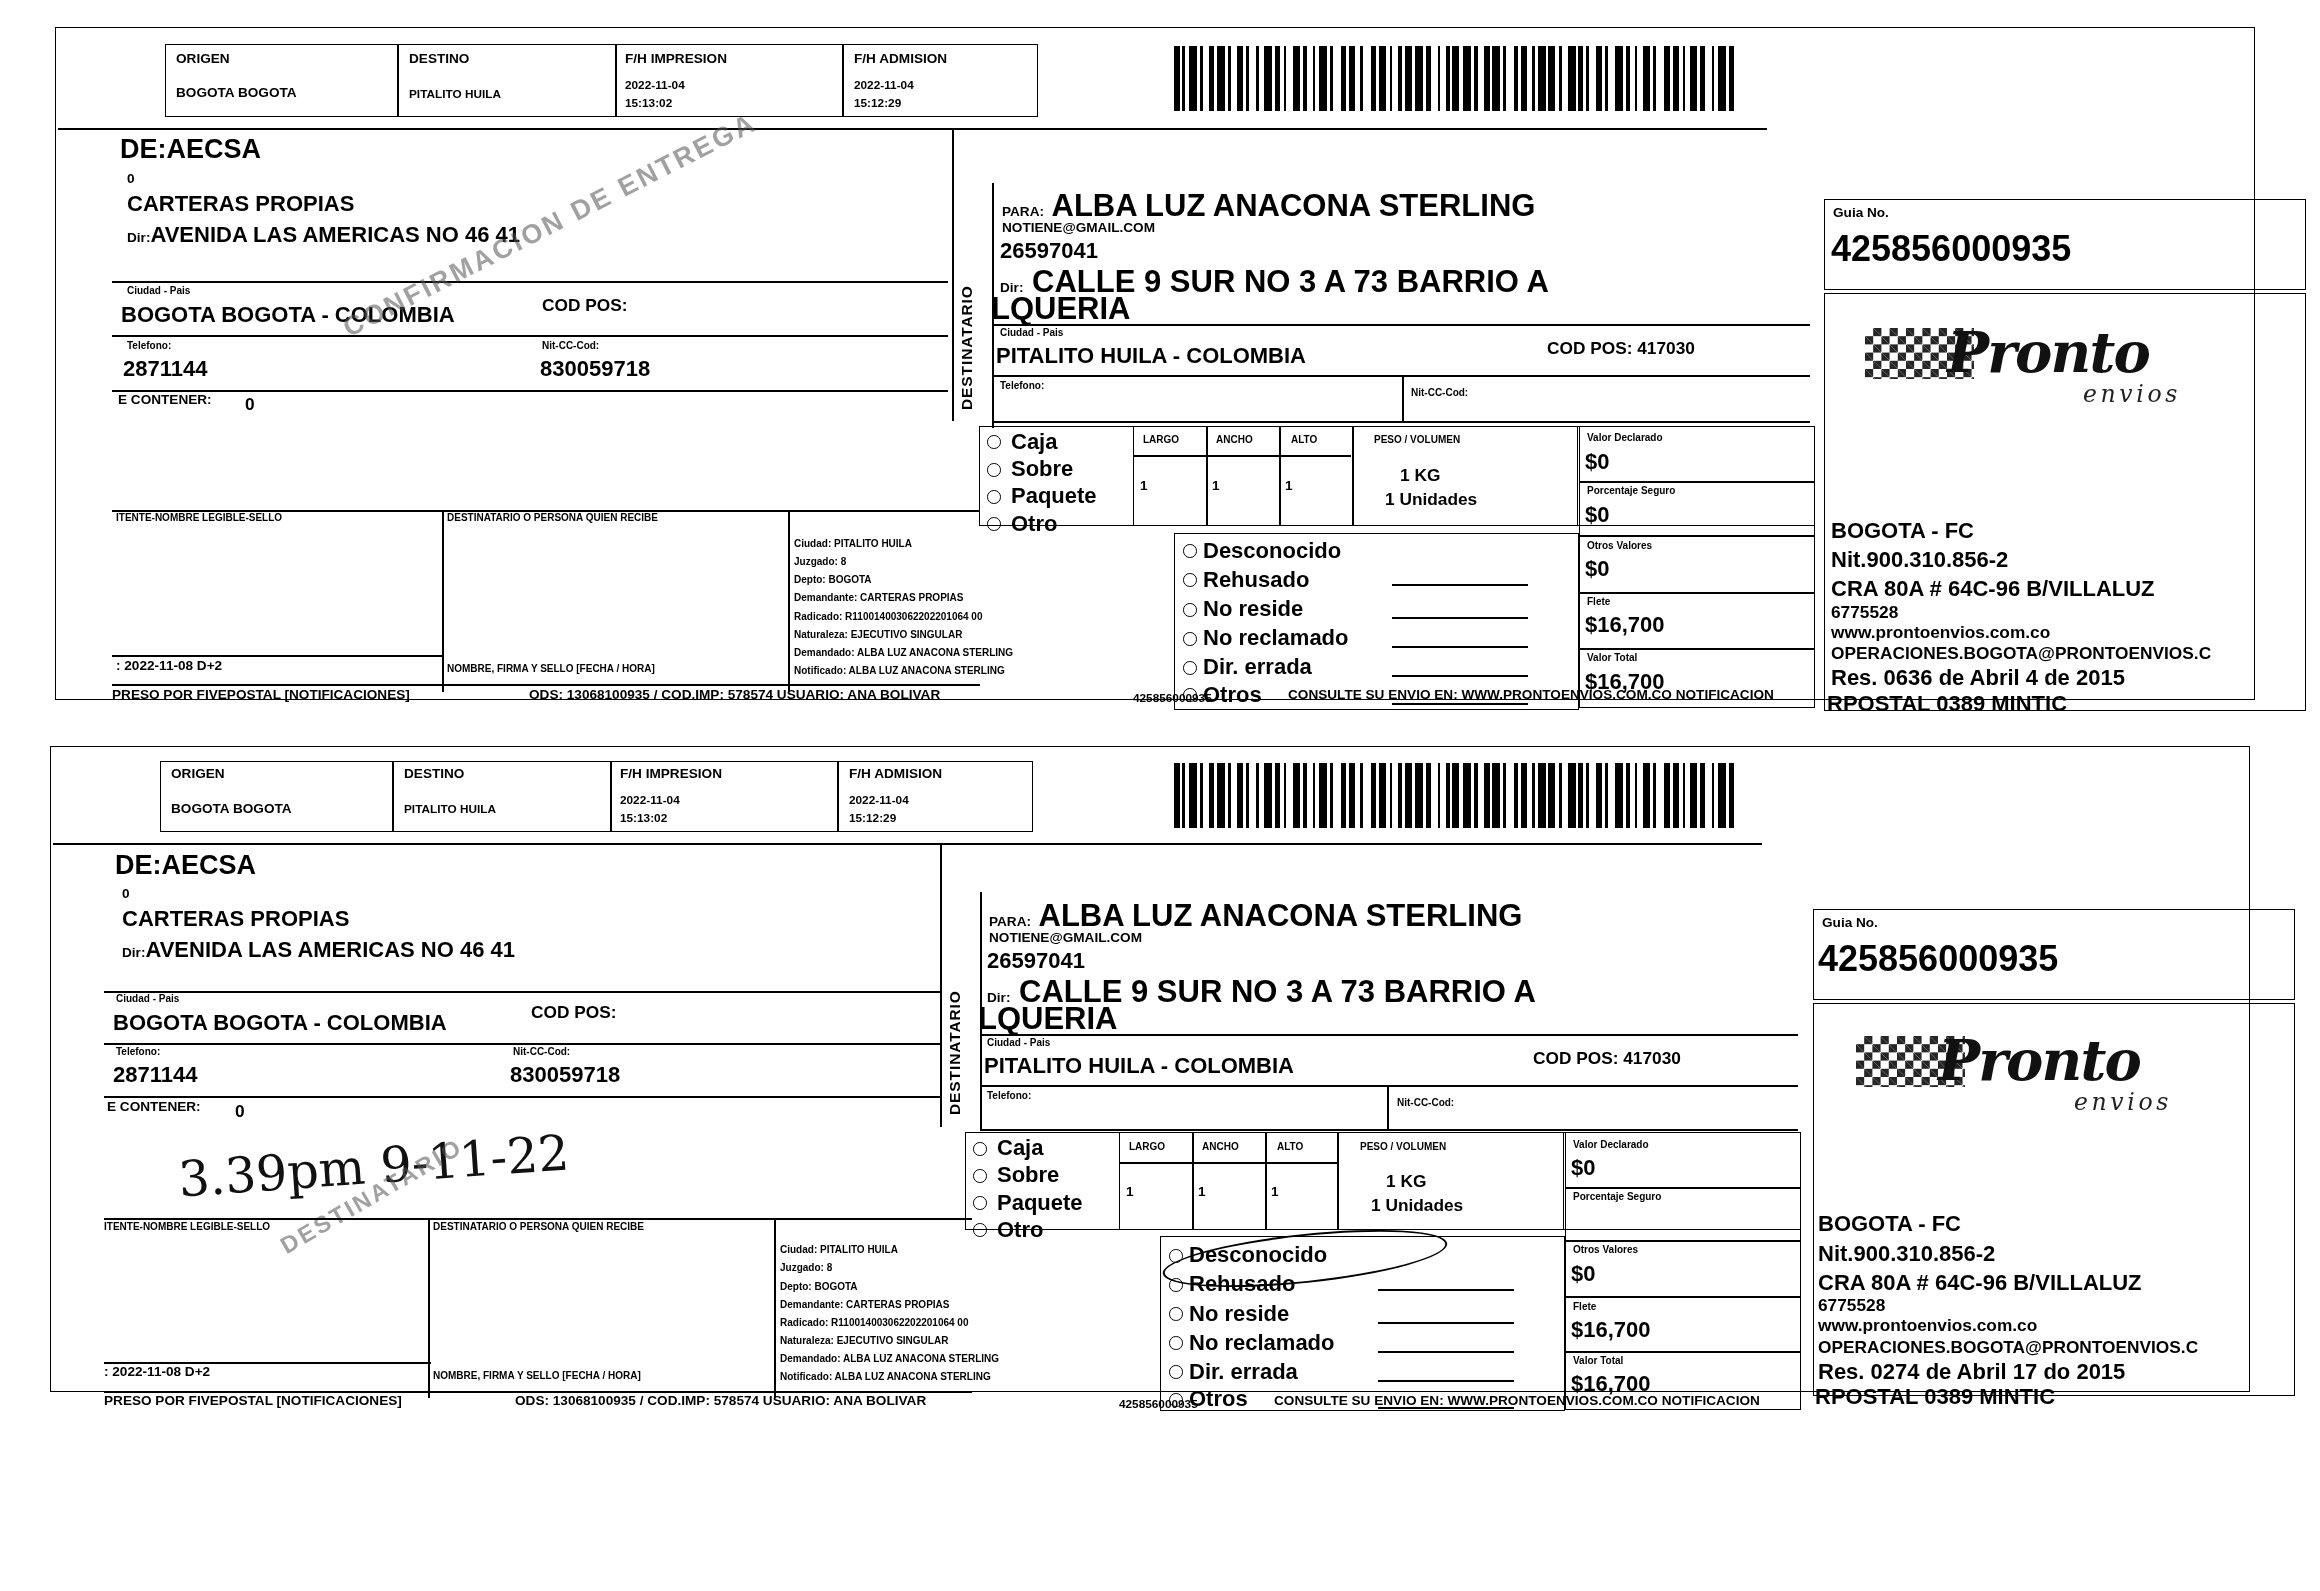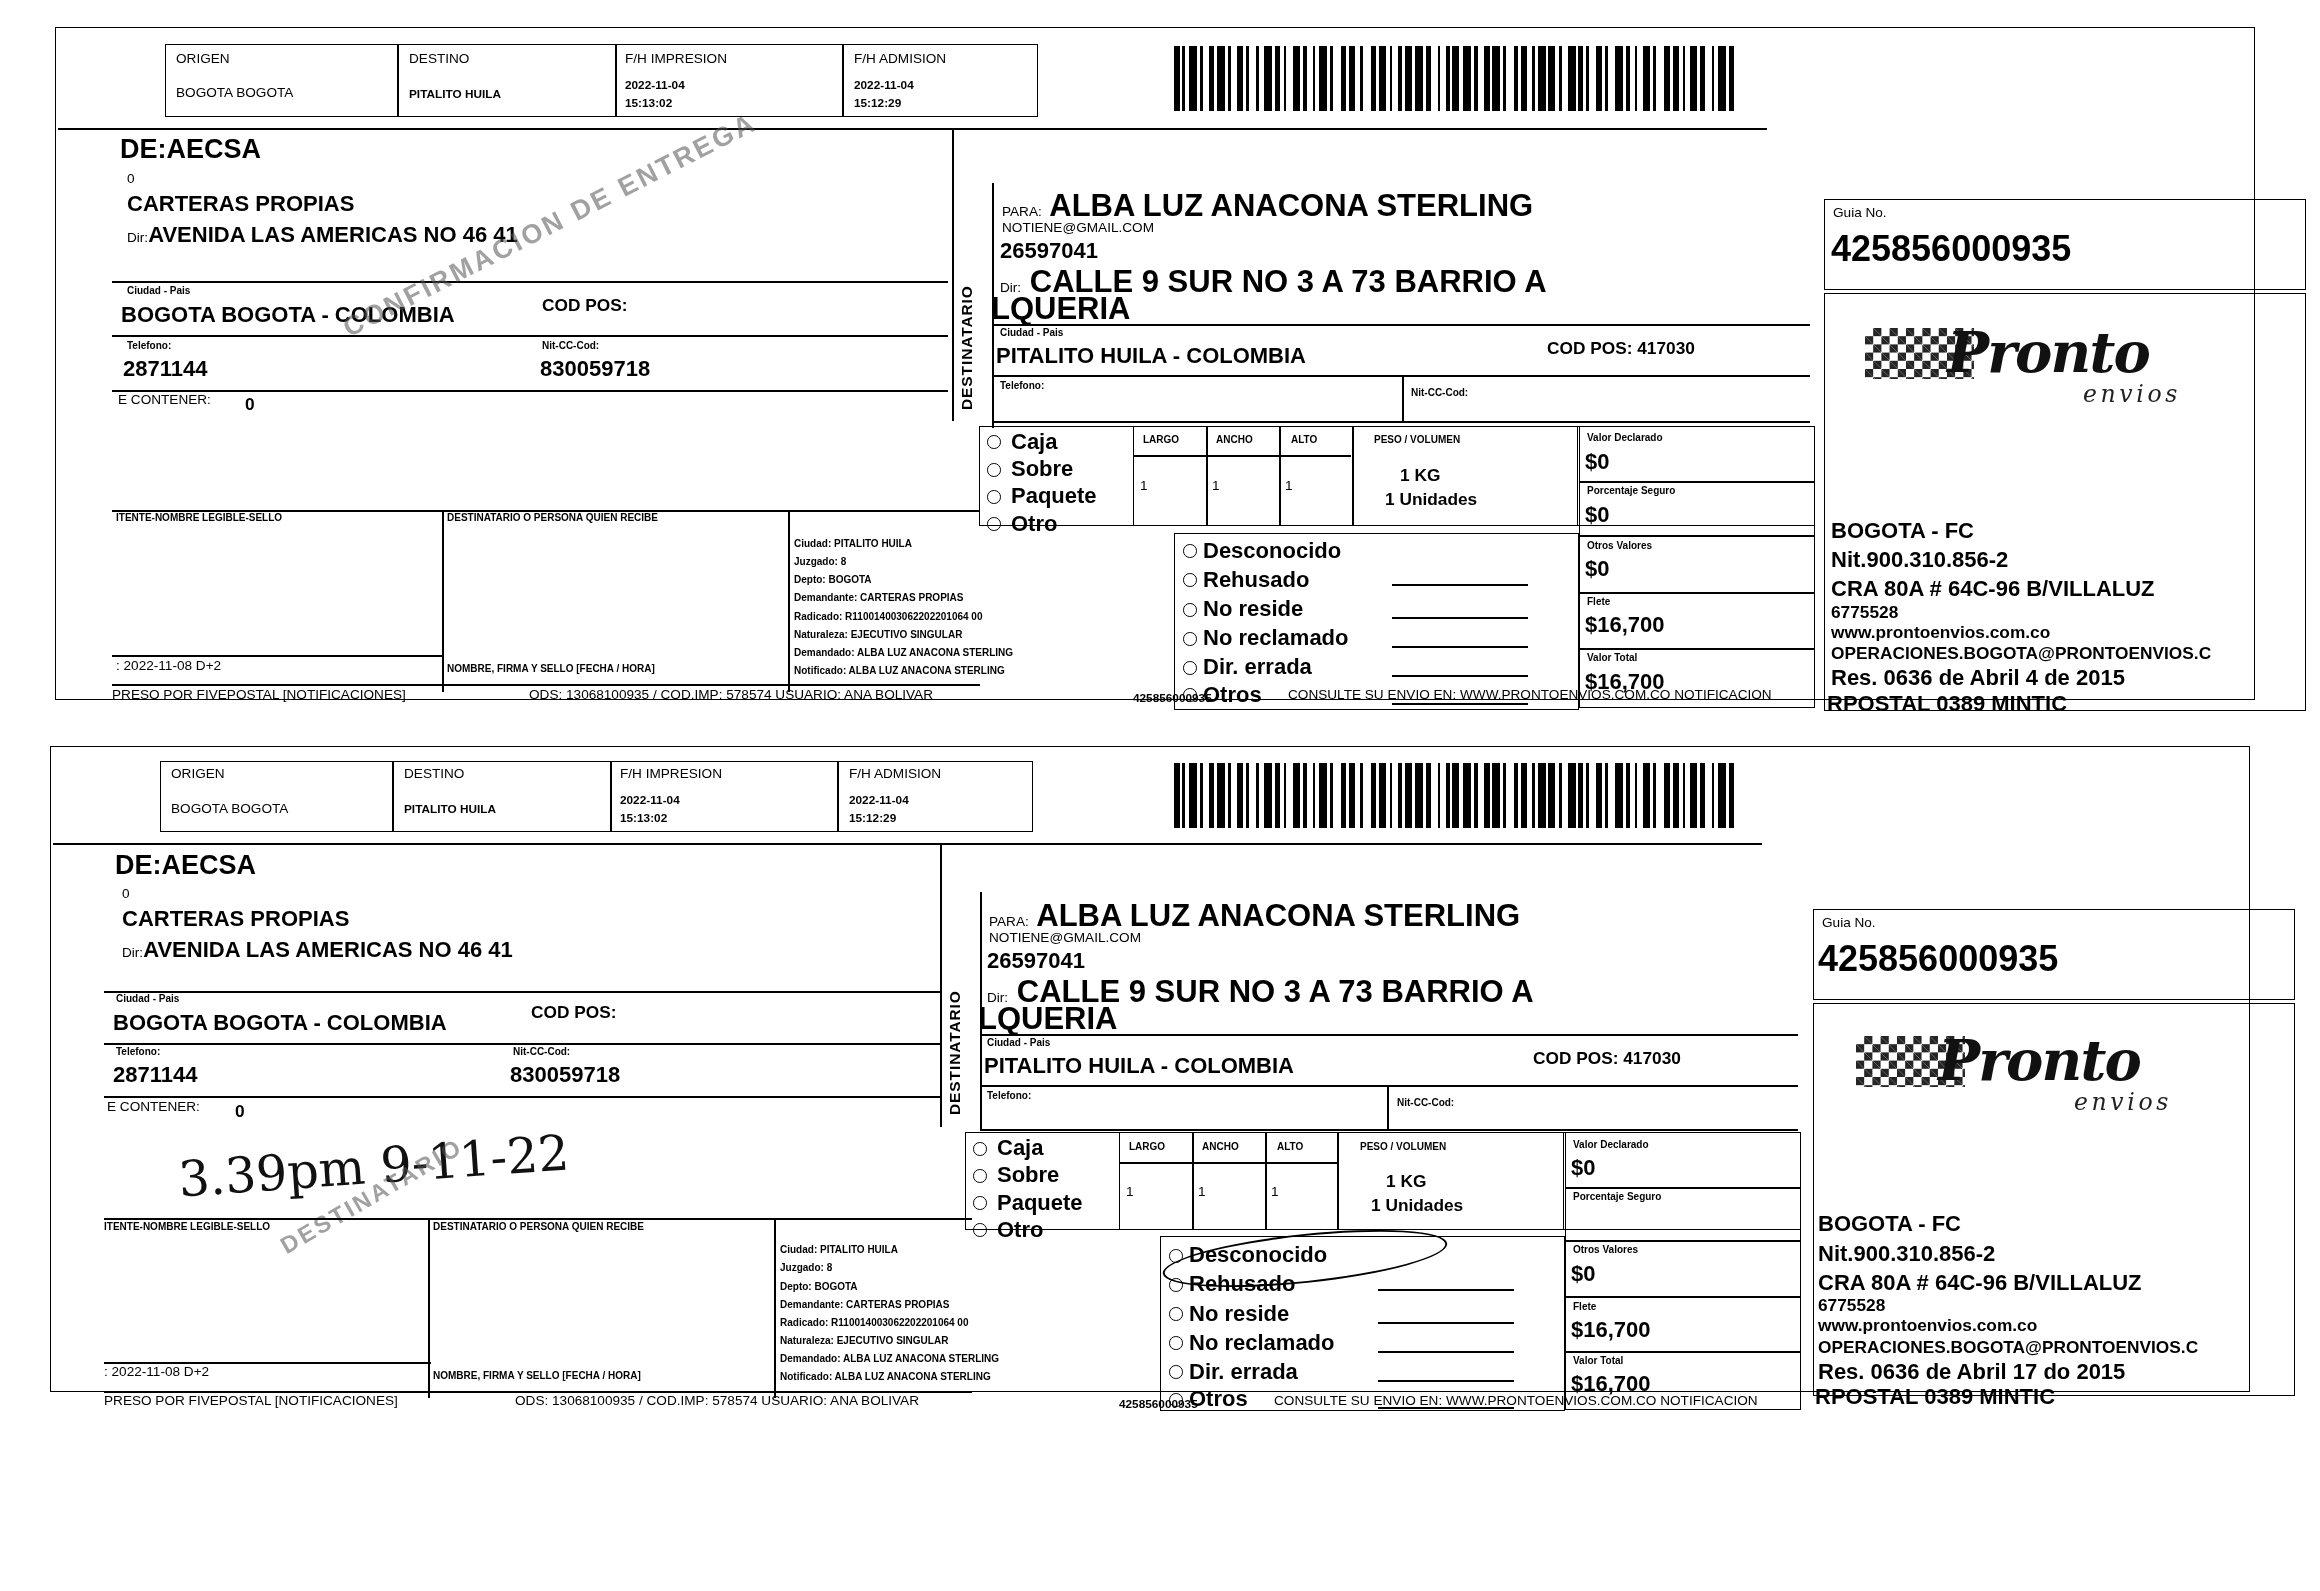--- a/index.html
+++ b/index.html
@@ -10,21 +10,21 @@
   .lbl1{left:55px;top:27px;width:2200px;height:673px;}
   .lbl2{left:50px;top:746px;width:2200px;height:646px;}
 
   .box{position:absolute;box-sizing:border-box;}
   .bd{border:1.8px solid #000;}
   .bdl{border-left:1.8px solid #000;}
 
   .t{position:absolute;white-space:nowrap;line-height:1.05;}
   .tiny{font-size:10px;font-weight:bold;}
   .xsm{font-size:11.8px;font-weight:bold;}
-  .sm{font-size:13.6px;font-weight:normal;}
+  .sm{font-size:13.6px;font-weight:bold;}
   .md{font-size:17.3px;font-weight:bold;}
   .lg{font-size:22px;font-weight:bold;}
   .xl{font-size:27px;font-weight:bold;}
   .xxl{font-size:31px;font-weight:bold;}
   .huge{font-size:36px;font-weight:bold;}
 
   .vert{position:absolute;writing-mode:vertical-rl;transform:rotate(180deg);font-size:15.5px;font-weight:bold;letter-spacing:0.9px;}
 
   .radio{position:absolute;width:13.6px;height:13.6px;border:1.8px solid #000;border-radius:50%;box-sizing:border-box;}
 
@@ -561,21 +561,21 @@
       <div class="script" style="position:relative;left:73px;top:0;">Pronto</div>
       <div class="sub" style="position:relative;left:209px;top:-5.5px;">envios</div>
     </div>
 
     <div class="t lg" style="left:1767px;top:465px;">BOGOTA - FC</div>
     <div class="t lg" style="left:1767px;top:495px;">Nit.900.310.856-2</div>
     <div class="t lg" style="left:1767px;top:524px;">CRA 80A # 64C-96 B/VILLALUZ</div>
     <div class="t md" style="left:1767px;top:549px;">6775528</div>
     <div class="t md" style="left:1767px;top:569px;">www.prontoenvios.com.co</div>
     <div class="t md" style="left:1767px;top:591px;">OPERACIONES.BOGOTA@PRONTOENVIOS.C</div>
-    <div class="t lg" style="left:1767px;top:613px;">Res. 0636 de Abril 17 do 2015</div>
+    <div class="t lg" style="left:1767px;top:613px;">Res. 0274 de Abril 17 do 2015</div>
     <div class="t lg" style="left:1764px;top:638px;">RPOSTAL 0389 MINTIC</div>
 
     <div class="box bd" style="left:914px;top:385px;width:836px;height:98px;"></div>
     <div class="radio" style="left:922px;top:395px;"></div>
     <div class="t lg" style="left:946px;top:389px;">Caja</div>
     <div class="radio" style="left:922px;top:422px;"></div>
     <div class="t lg" style="left:946px;top:416px;">Sobre</div>
     <div class="radio" style="left:922px;top:449px;"></div>
     <div class="t lg" style="left:946px;top:444px;">Paquete</div>
     <div class="radio" style="left:922px;top:476px;"></div>

